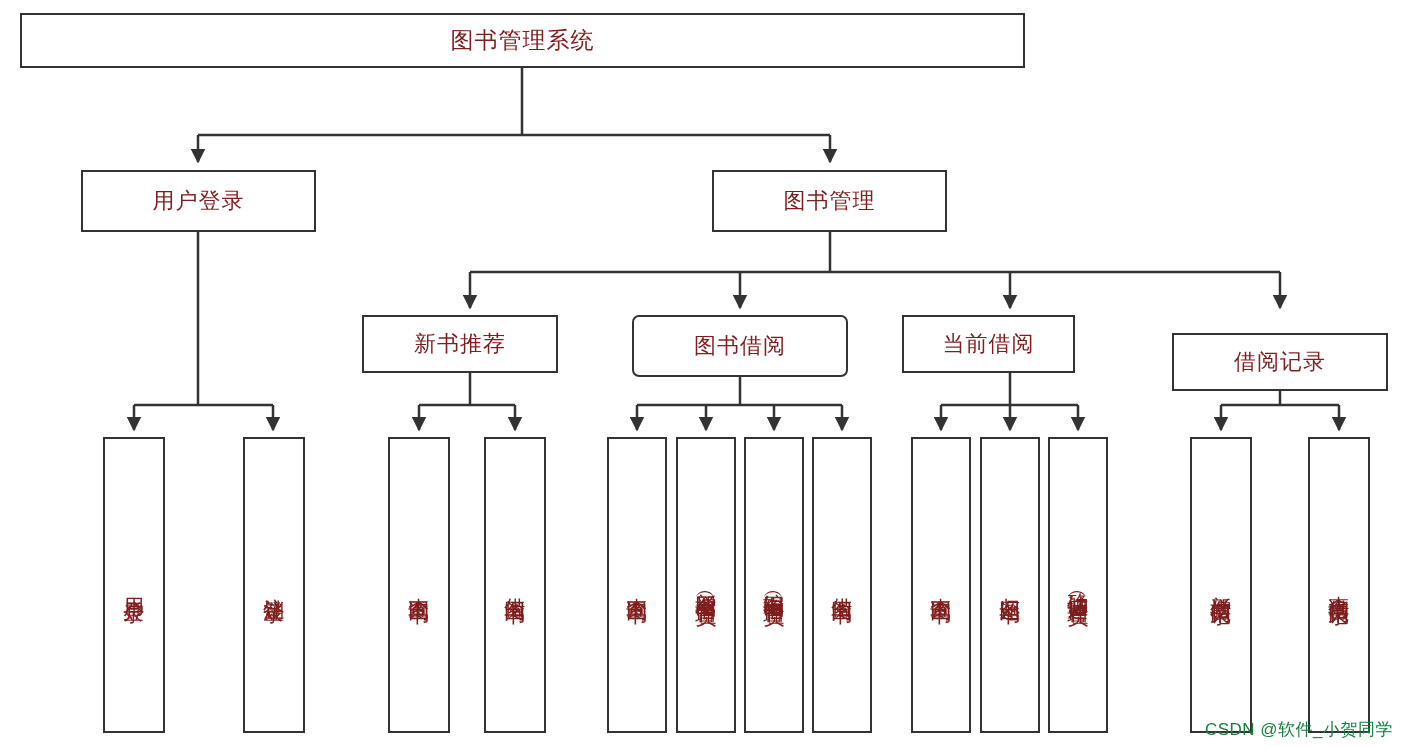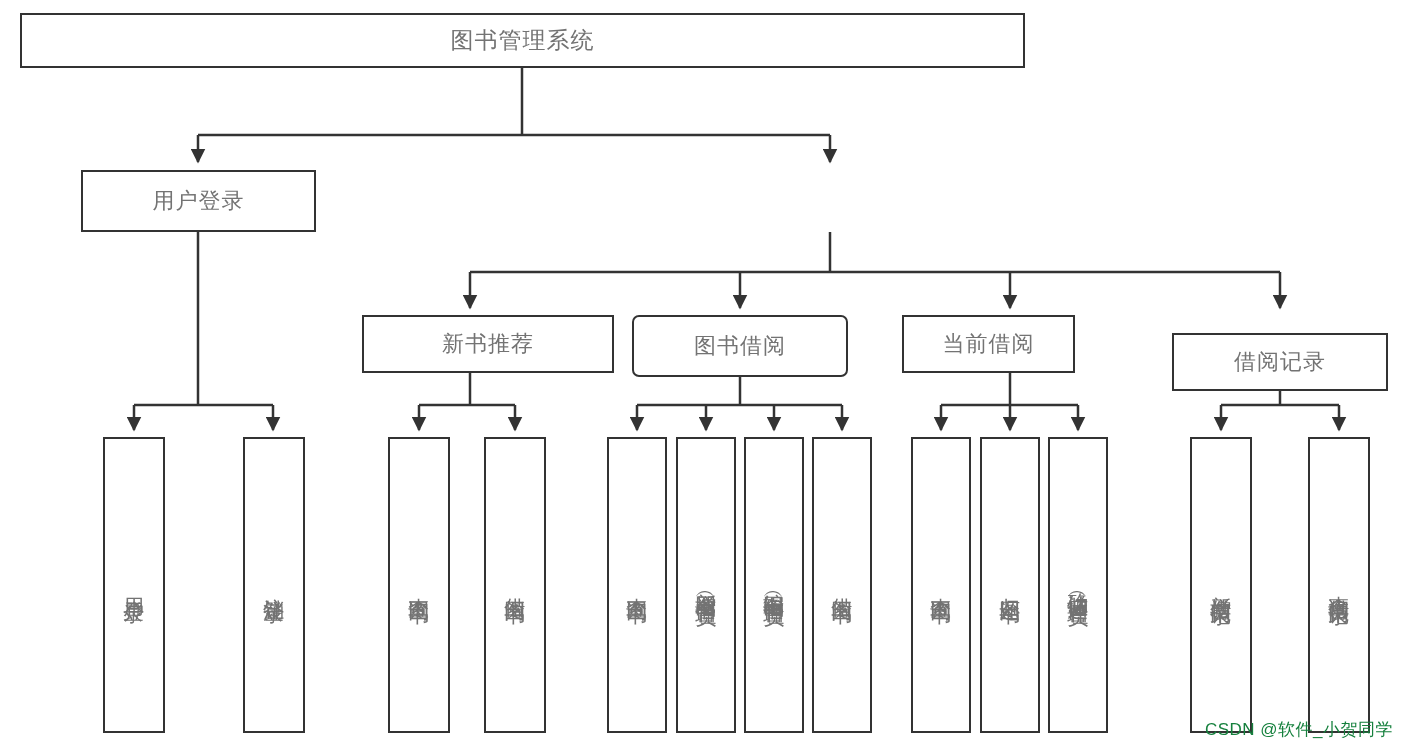--- a/index.html
+++ b/index.html
@@ -29,21 +29,21 @@
     pointer-events: none;
   }
   .node {
     position: absolute;
     box-sizing: border-box;
     border: 2px solid #333333;
     background: #ffffff;
     display: flex;
     align-items: center;
     justify-content: center;
-    color: #737373;
+    color: #7f1d1d;
     text-align: center;
   }
   .node.horizontal {
     font-size: 22px;
     letter-spacing: 1px;
   }
   .node.root {
     font-size: 23px;
   }
   .node.vertical {
@@ -126,22 +126,25 @@
     </g>
   </svg>
 
   <div class="node horizontal root" style="left:20px; top:13px; width:1005px; height:55px;">
     <span>图书管理系统</span>
   </div>
 
   <div class="node horizontal" style="left:81px; top:170px; width:235px; height:62px;">
     <span>用户登录</span>
   </div>
-
-  <div class="node horizontal" style="left:362px; top:315px; width:252px; height:58px;">
+  <div class="node horizontal" style="left:712px; top:170px; width:235px; height:62px;">
+    <span>图书管理</span>
+  </div>
+
+  <div class="node horizontal" style="left:362px; top:315px; width:196px; height:58px;">
     <span>新书推荐</span>
   </div>
   <div class="node horizontal" style="left:632px; top:315px; width:216px; height:62px;border-radius:7px;">
     <span>图书借阅</span>
   </div>
   <div class="node horizontal" style="left:902px; top:315px; width:173px; height:58px;">
     <span>当前借阅</span>
   </div>
   <div class="node horizontal" style="left:1172px; top:315px; width:216px; height:58px;margin-top:18px;">
     <span>借阅记录</span>

